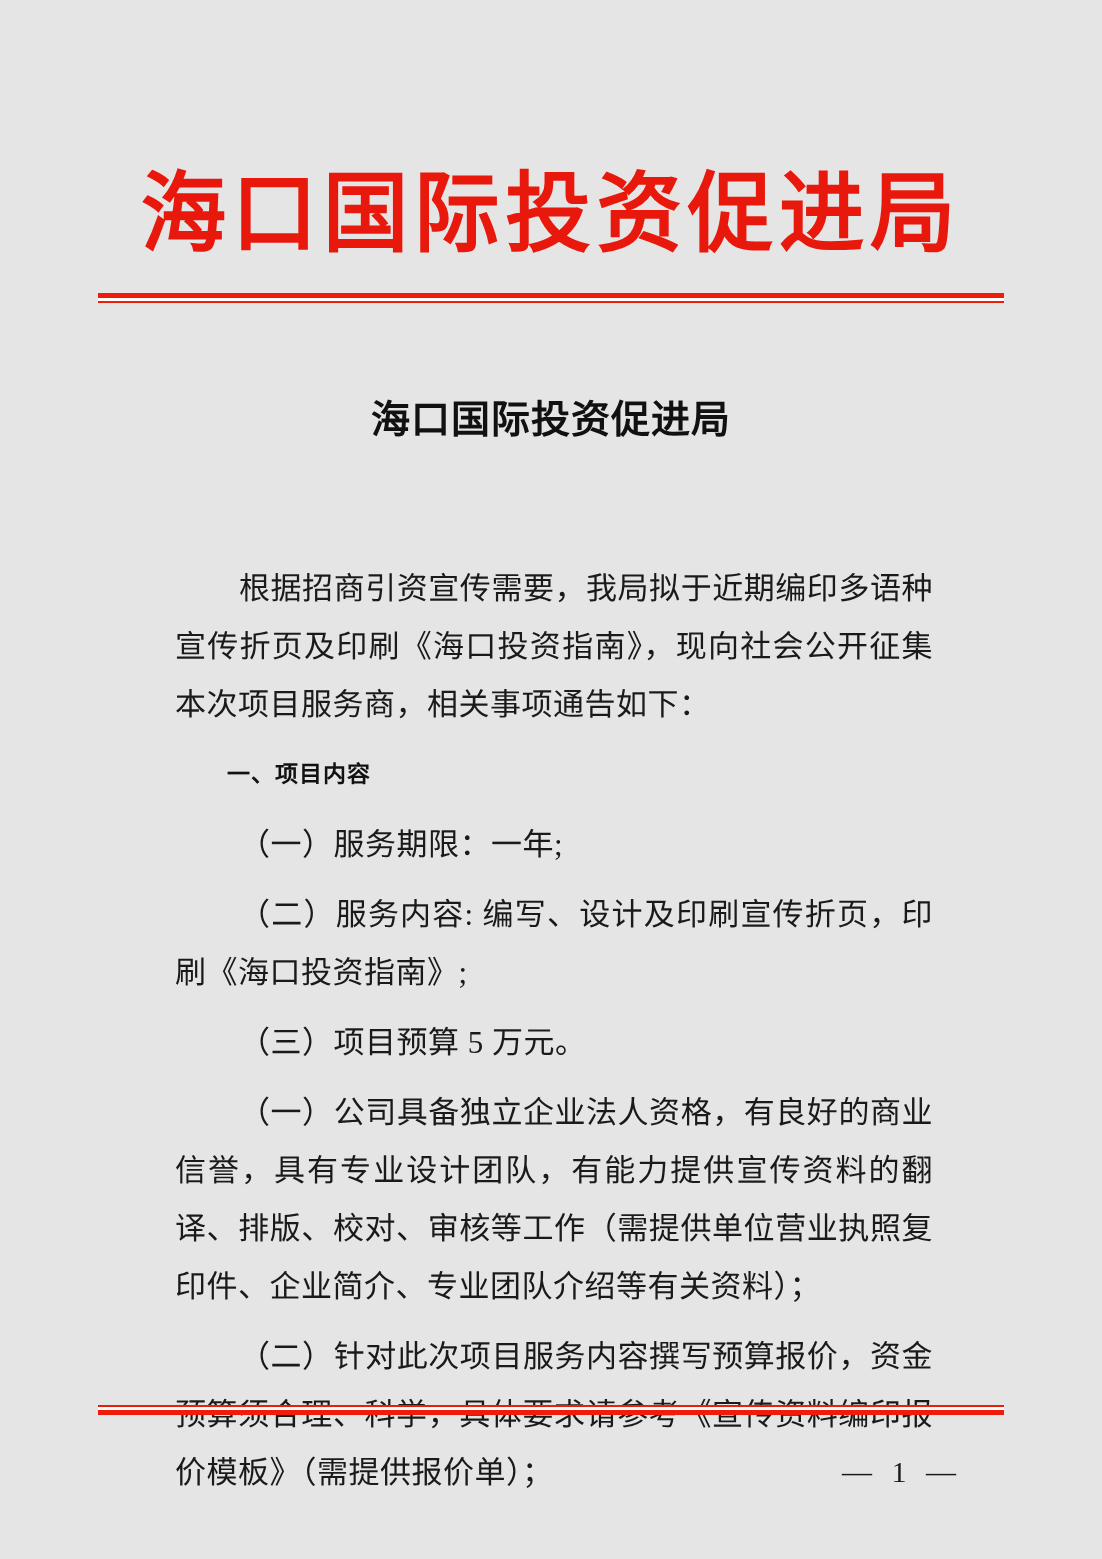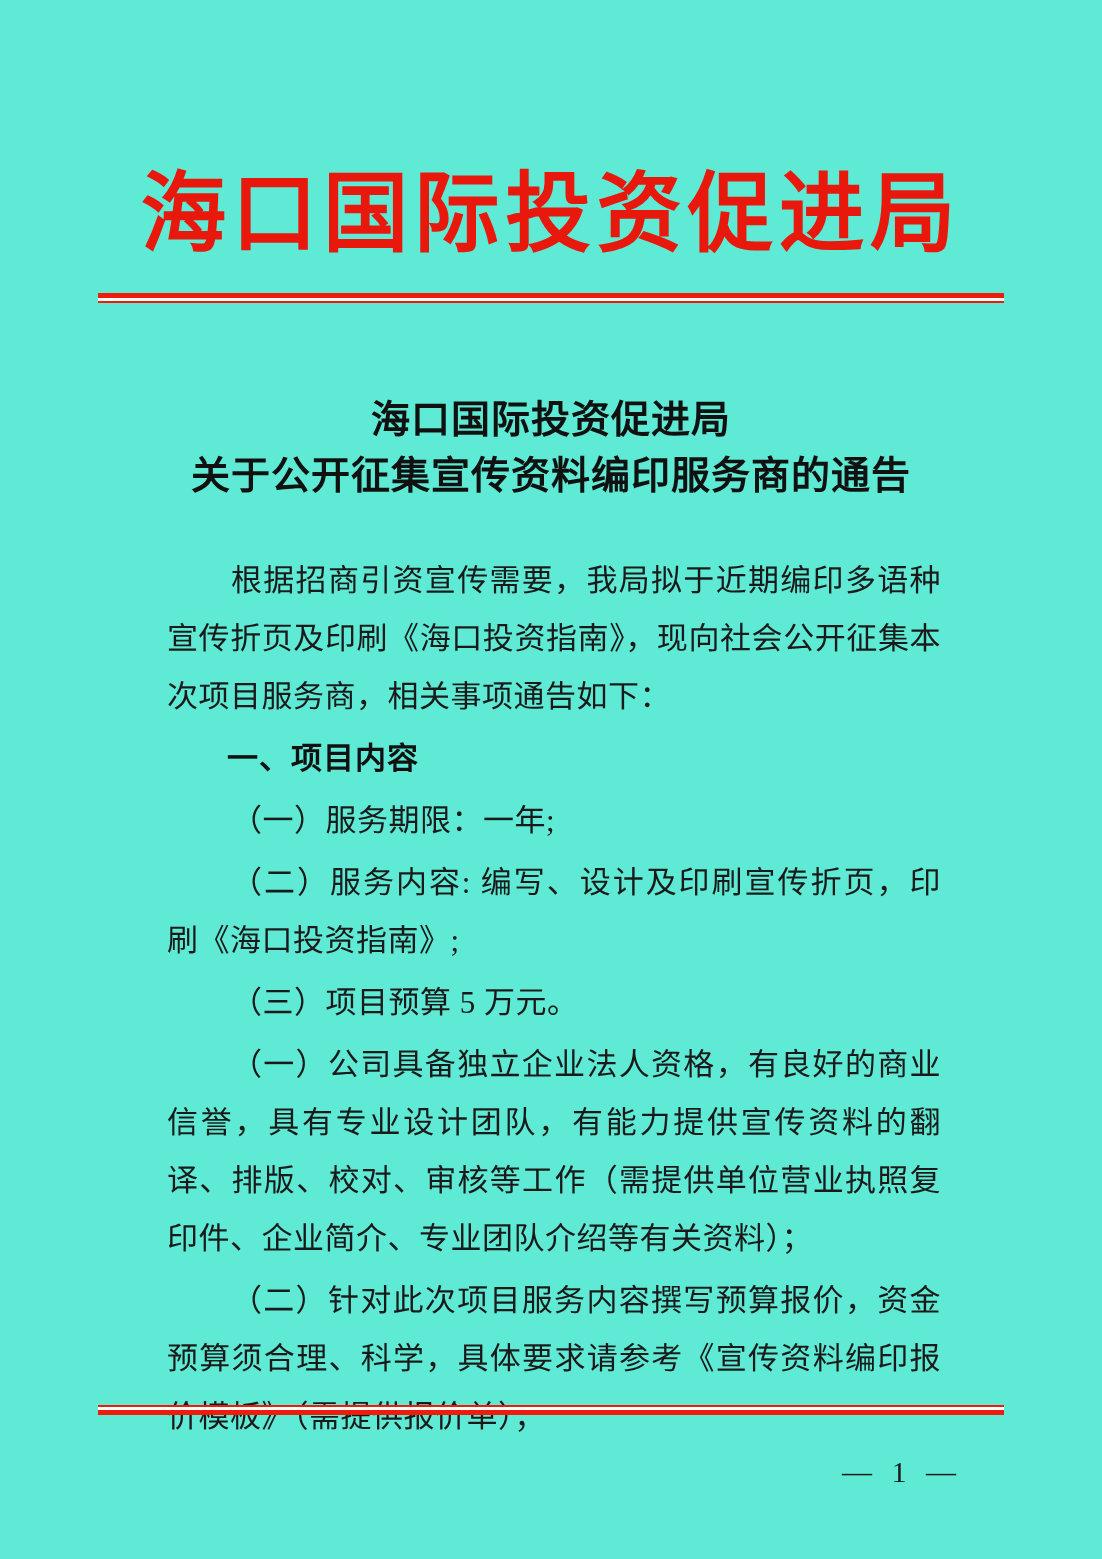--- a/index.html
+++ b/index.html
@@ -7,21 +7,21 @@
     margin: 0;
     padding: 0;
     background: #ffffff;
   }
 
   .page {
     position: relative;
     width: 1102px;
     height: 1559px;
     margin: 0 auto;
-    background: #5eead4;
+    background: #e5e5e5;
     overflow: hidden;
     box-sizing: border-box;
     font-family: "Liberation Serif", "DejaVu Serif", serif;
     color: #1a1a1a;
   }
 
   
   .masthead {
     position: absolute;
     left: 0;
@@ -89,32 +89,32 @@
     width: 782px;
   }
 
   .para {
     font-family: "Liberation Serif", "DejaVu Serif", serif;
     font-size: 31px;
     line-height: 58px;
     letter-spacing: 0.5px;
     text-align: justify;
     text-justify: inter-character;
-    margin: 4px;
+    margin: 12px;
     color: #1a1a1a;
   }
 
   .para.indent {
     text-indent: 64px;
   }
 
   .heading {
-    font-family: Liberation Sans, sans-serif;
+    font-family: Liberation Serif, serif;
     font-weight: 700;
-    font-size: 31px;
+    font-size: 23px;
     line-height: 58px;
     letter-spacing: 1px;
     text-indent: 64px;
     margin: 0;
     color: #111111;
   }
 
   
   .footer-rule {
     position: absolute;
@@ -156,21 +156,20 @@
   </div>
 
   <div class="masthead-rule">
     <div class="bar-thick"></div>
     <div class="bar-gap"></div>
     <div class="bar-thin"></div>
   </div>
 
   <div class="doc-title">
     <div class="doc-title-line">海口国际投资促进局</div>
-    <div class="doc-title-line">关于公开征集宣传资料编印服务商的通告</div>
   </div>
 
   <div class="body-block">
 
     <p class="para indent">根据招商引资宣传需要，我局拟于近期编印多语种宣传折页及印刷《海口投资指南》，现向社会公开征集本次项目服务商，相关事项通告如下：</p>
 
     <p class="heading">一、项目内容</p>
 
     <p class="para indent">（一）服务期限：一年;</p>
 

